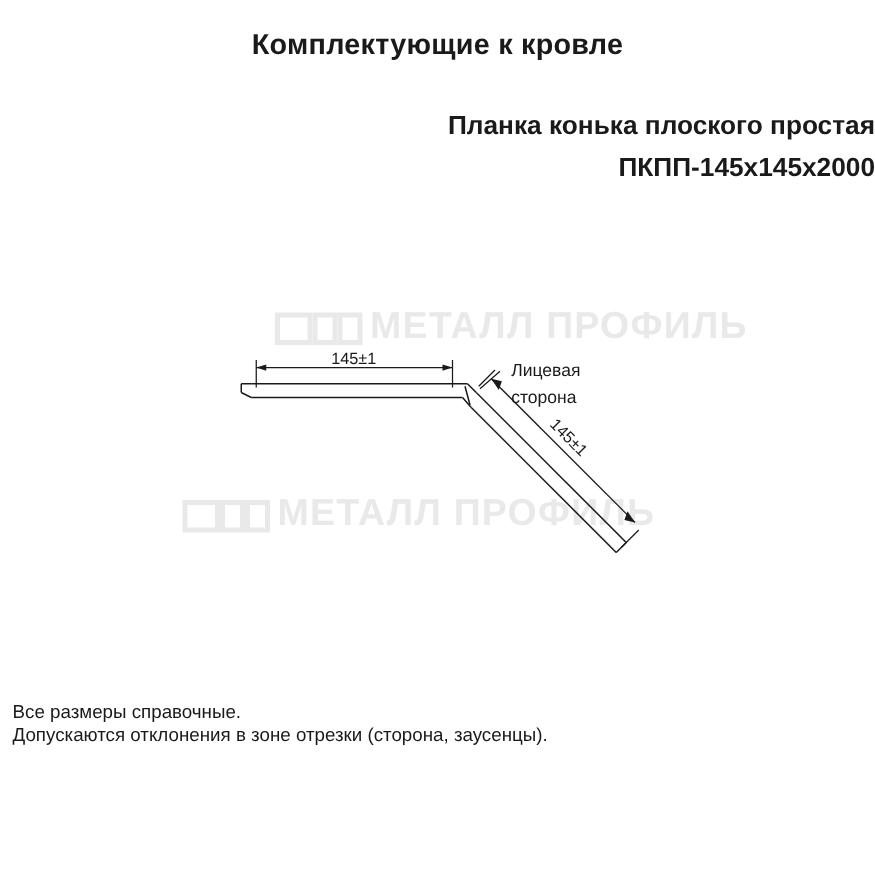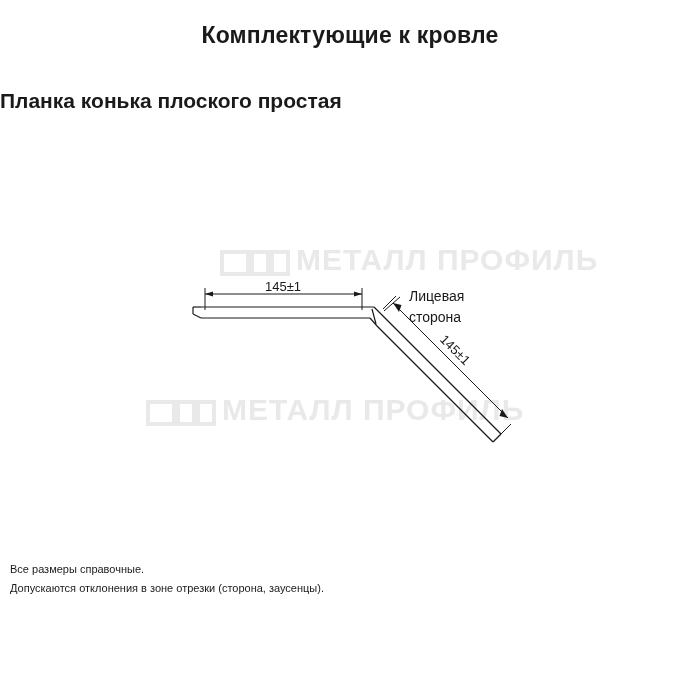--- a/index.html
+++ b/index.html
@@ -33,21 +33,21 @@
     letter-spacing: 0.2px;
     color: #1a1a1a;
     margin: 0;
     padding: 0;
   }
   .subtitle-block {
     position: absolute;
     top: 84px;
     left: 0;
     width: 700px;
-    text-align: left;
+    text-align: right;
   }
   .subtitle-line {
     font-size: 21px;
     font-weight: bold;
     color: #1a1a1a;
     line-height: 34px;
   }
   .drawing-area {
     position: absolute;
     top: 170px;
@@ -56,21 +56,21 @@
     height: 440px;
   }
   .drawing-area svg {
     display: block;
   }
   .footer {
     position: absolute;
     left: 10px;
     bottom: 6px;
     width: 680px;
-    font-size: 11px;
+    font-size: 15px;
     line-height: 19px;
     color: #1a1a1a;
     margin-top: 28px;
   }
   .footer div {
     white-space: nowrap;
   }
   .wm-text {
     font-family: "Liberation Sans", sans-serif;
     font-weight: bold;
@@ -93,20 +93,21 @@
 <body>
 
 <div class="page">
 
   <div class="title-block">
     <div class="title-main">Комплектующие к кровле</div>
   </div>
 
   <div class="subtitle-block">
     <div class="subtitle-line">Планка конька плоского простая</div>
+    <div class="subtitle-line">ПКПП-145х145х2000</div>
   </div>
 
   <div class="drawing-area">
     <svg width="700" height="440" viewBox="0 0 700 440" xmlns="http://www.w3.org/2000/svg">
 
       <g opacity="1">
         <g transform="translate(222,100)">
           <g>
             <path d="M0,-18 L26,-18 L26,4 L0,4 Z" fill="none" stroke="#e9e9e9" stroke-width="4"></path>
             <path d="M30,-18 L46,-18 L46,4 L30,4 Z" fill="none" stroke="#e9e9e9" stroke-width="4"></path>

